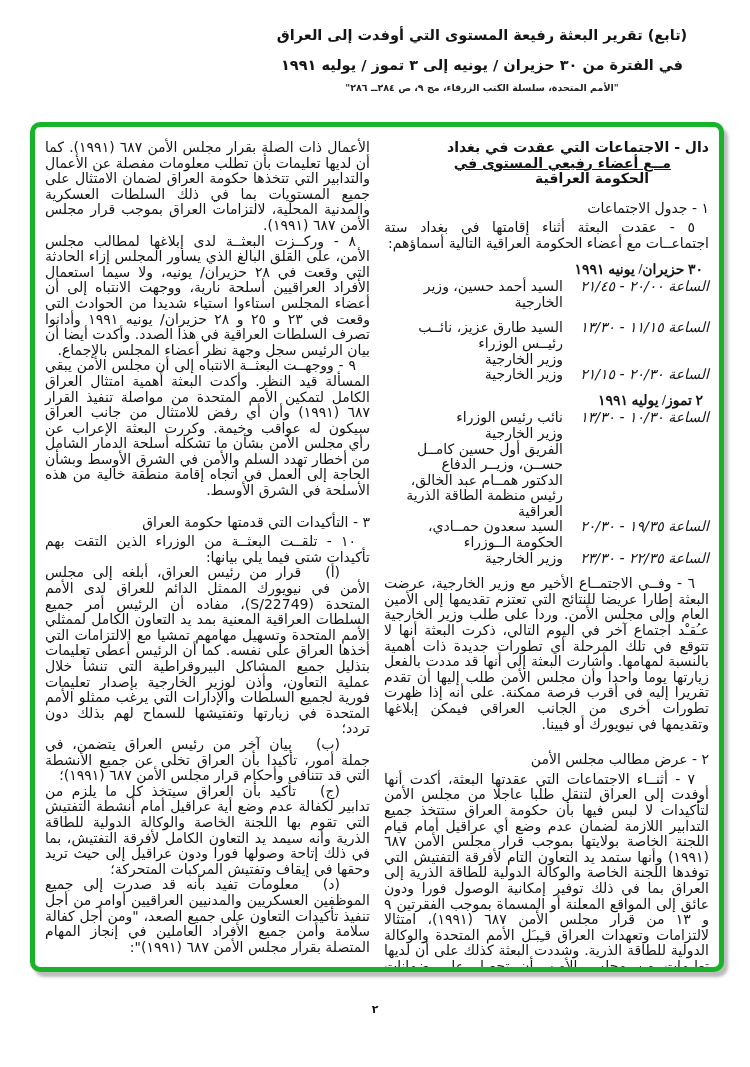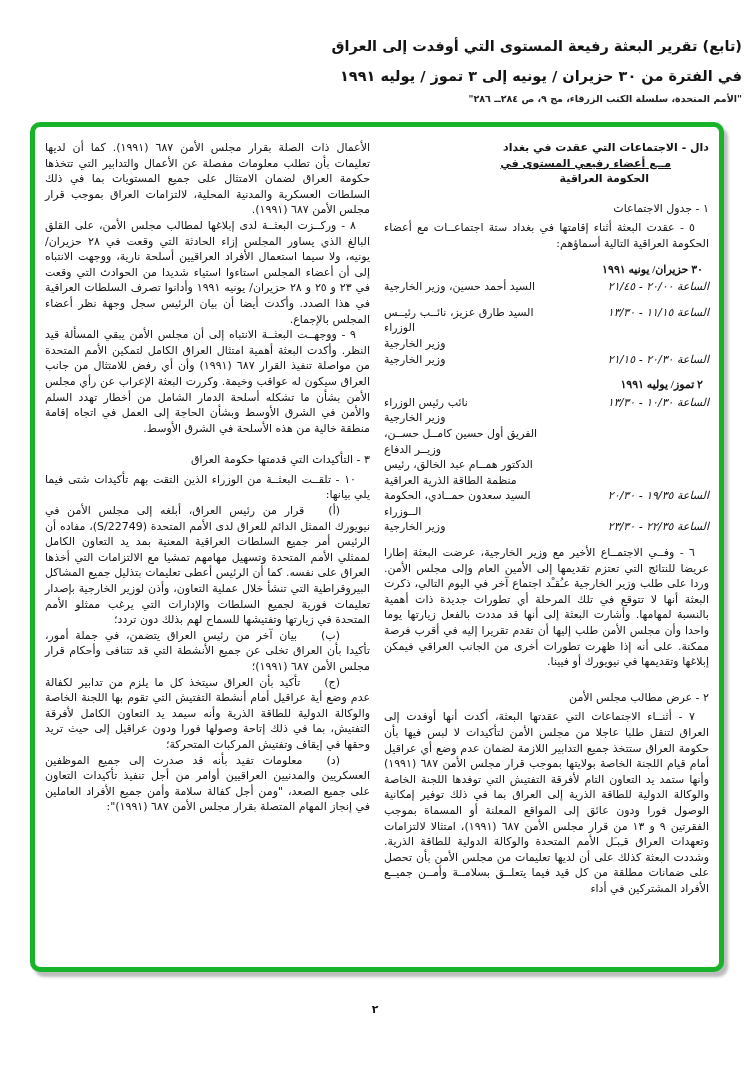--- a/index.html
+++ b/index.html
@@ -1,46 +1,46 @@
 <!DOCTYPE html>
 <html lang="ar" dir="rtl"><head>
 <meta charset="utf-8">
 <style>
   html,body{margin:0;padding:0;background:#ffffff;}
   .page{
     position:relative;width:750px;height:1067px;background:#ffffff;
     font-family:"DejaVu Sans",sans-serif;color:#141414;overflow:hidden;
   }
   
-  .doc-header{width:520px;margin:0 8px 0 auto;padding-top:31px;text-align:right;}
+  .doc-header{width:520px;margin:0 8px 0 auto;padding-top:20px;text-align:center;}
   .doc-header .title-line{font-size:14.5px;font-weight:bold;line-height:30px;white-space:nowrap;}
   .doc-header .citation{font-size:9.5px;font-weight:bold;margin-top:2px;color:#222;}
   
   .frame{
     position:absolute;left:30px;top:122px;width:694px;height:850px;
     box-sizing:border-box;border:5px solid #17b42a;border-radius:10px;
     box-shadow:4px 5px 3px #bdbdbd;
     padding:13px 10px 0 8px;
     display:flex;gap:14px;overflow:hidden;background:#fff;
   }
-  .col{width:325px;font-size:11px;line-height:15.6px;text-align:justify;text-justify:inter-word;}
+  .col{width:325px;font-size:14px;line-height:15.6px;text-align:justify;text-justify:inter-word;}
   .col p{margin:0;}
   
   .secD{font-weight:bold;margin-bottom:14px;}
   .secD .l2{padding-right:38px;text-decoration:underline;}
   .secD .l3{padding-right:60px;}
   .sec-heading{font-weight:normal;margin:10px 0 4px 0;}
   .para-indent{text-indent:14px;}
   
   .sched{margin-top:8px;}
   .sched-group{margin-top:10px;}
   .sched-date{font-weight:bold;padding-right:6px;margin-bottom:2px;font-family:Liberation Serif, serif;}
   .sched-row{display:flex;align-items:flex-start;}
   .sched-time{width:142px;flex:0 0 142px;white-space:nowrap;font-style:italic;}
-  .sched-who{flex:1;white-space:pre-line;padding-right:4px;text-align:left;}
+  .sched-who{flex:1;white-space:pre-line;padding-right:4px;text-align:right;}
   
   .list-item{text-indent:30px;margin-top:2px;}
   .list-item .marker{padding-left:24px;}
   .spacer-sm{height:6px;}
   .spacer-md{height:10px;}
   
   .pageno{position:absolute;top:1003px;left:0;right:0;text-align:center;font-size:11px;font-weight:bold;}
 </style>
 </head>
 <body>

